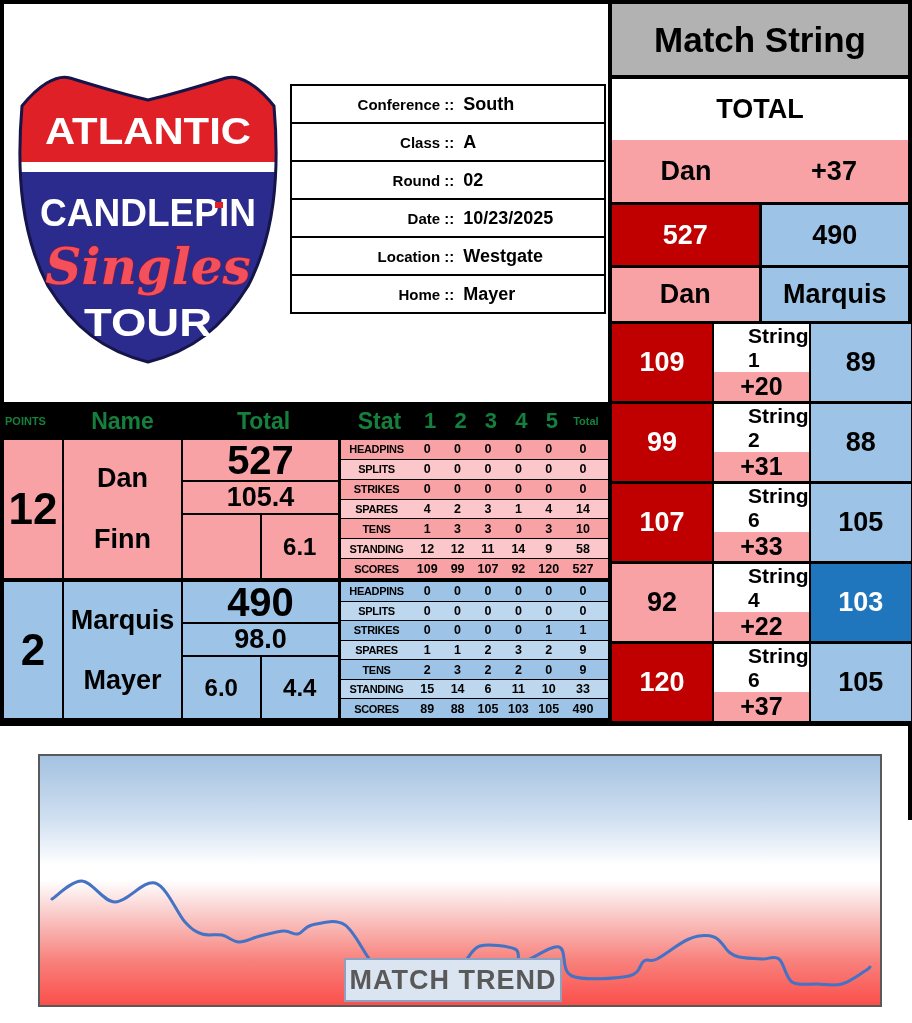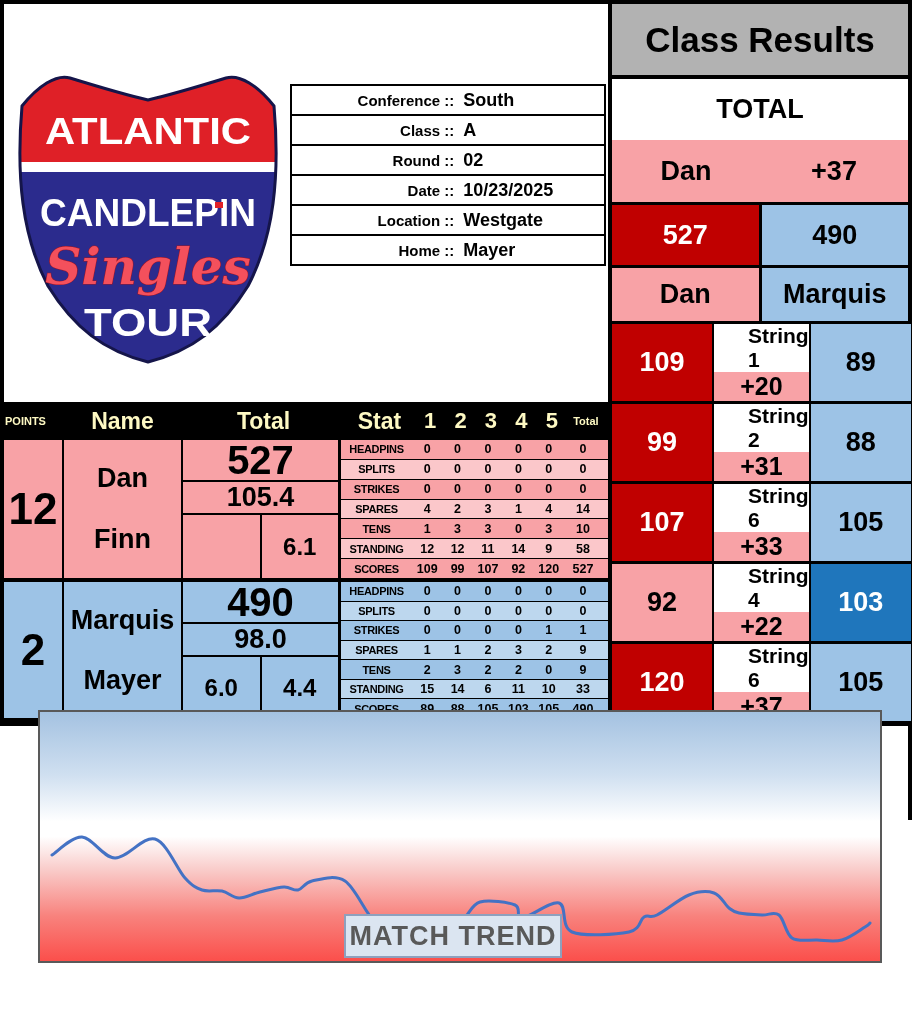--- a/index.html
+++ b/index.html
@@ -3,28 +3,28 @@
 <meta charset="utf-8">
 <style>
   html,body{margin:0;padding:0;background:#fff;}
   #sheet{position:relative;width:912px;height:1023px;background:#fff;
          font-family:"Liberation Sans",sans-serif;font-weight:700;color:#000;overflow:hidden;}
   .abs{position:absolute;}
   .bar{position:absolute;background:#000;}
 
   
   .info-table{position:absolute;left:290px;top:84px;width:316px;}
-  .info-row{box-sizing:border-box;height:32px;margin-top:-2px;border:2px solid #000;background:#fff;
+  .info-row{box-sizing:border-box;height:40px;margin-top:-2px;border:2px solid #000;background:#fff;
             display:flex;align-items:center;}
   .info-row:first-child{margin-top:0;}
   .info-label{flex:0 0 52%;text-align:right;font-size:15px;}
   .info-value{padding-left:9px;font-size:18px;}
 
   
-  .tbl-header{position:absolute;left:0;top:402px;width:608px;height:38px;background:#000;color:#fef9c3;
+  .tbl-header{position:absolute;left:0;top:402px;width:608px;height:38px;background:#000;color:#15803d;
               display:flex;align-items:center;box-sizing:border-box;}
   .h-points{flex:0 0 62px;font-size:11px;padding-left:5px;box-sizing:border-box;}
   .h-name{flex:0 0 121px;text-align:center;font-size:23px;}
   .h-total{flex:0 0 161px;text-align:center;font-size:23px;}
   .h-stat{flex:0 0 71px;text-align:center;font-size:23px;}
   .h-game{flex:0 0 30.4px;text-align:center;font-size:22px;}
   .h-stotal{flex:0 0 38px;text-align:center;font-size:11px;}
 
   .pblock{position:absolute;left:4px;width:604px;display:flex;box-sizing:border-box;}
   .cell-points{flex:0 0 60px;border-right:2px solid #000;display:flex;align-items:center;justify-content:center;
@@ -67,21 +67,21 @@
   .half{flex:1;display:flex;align-items:center;justify-content:center;box-sizing:border-box;font-size:27px;}
   .half.l{border-right:3px solid #000;}
   .rc-strings{top:321px;height:397px;display:flex;flex-direction:column;}
   .s-row{flex:1;display:flex;border-top:3px solid #000;box-sizing:border-box;}
   .s-left,.s-right{flex:0 0 100px;display:flex;align-items:center;justify-content:center;font-size:27px;box-sizing:border-box;}
   .s-mid{flex:1;display:flex;flex-direction:column;border-left:2px solid #000;border-right:2px solid #000;box-sizing:border-box;}
   .s-label{flex:0 0 56%;background:#fff;display:flex;align-items:center;justify-content:center;font-size:21px;padding-left:34px;}
   .s-diff{flex:1;background:#F8A2A6;display:flex;align-items:center;justify-content:center;font-size:25px;}
 
   
-  .trend{position:absolute;left:38px;top:710px;width:844px;height:253px;box-sizing:border-box;
+  .trend{position:absolute;left:38px;top:754px;width:844px;height:253px;box-sizing:border-box;
          border:2px solid #595959;
          background:linear-gradient(180deg,#A4C2E1 0%,#CFDFF0 25%,#FFFFFF 44%,#FFFFFF 50%,#F9CDCB 63%,#F8827D 82%,#FB4F4B 100%);}
   .trend svg{position:absolute;left:0;top:0;}
   .trend-label{position:absolute;left:304px;bottom:3px;width:218px;height:44px;background:#DBE5F1;
                border:2px solid #8EA0BD;box-sizing:border-box;display:flex;align-items:center;justify-content:center;
                font-size:27px;color:#595959;letter-spacing:1px;}
 
   
   .logo-band{fill:#fff;font-family:"Liberation Sans",sans-serif;font-weight:700;text-anchor:middle;}
 </style>
@@ -139,21 +139,21 @@
       <div class="info-row">
         <span class="info-label">Location ::</span>
         <span class="info-value">Westgate</span>
       </div>
       <div class="info-row">
         <span class="info-label">Home ::</span>
         <span class="info-value">Mayer</span>
       </div>
     </div>
 
-  <div class="rc rc-title">Class Results</div>
+  <div class="rc rc-title">Match String</div>
   <div class="rc rc-total">TOTAL</div>
   <div class="rc rc-leader">
     <span class="nm">Dan</span>
     <span class="mg">+37</span>
   </div>
   <div class="rc rc-scores">
     <div class="half l win-red">527</div>
     <div class="half blu-dk">490</div>
   </div>
   <div class="rc rc-names">

